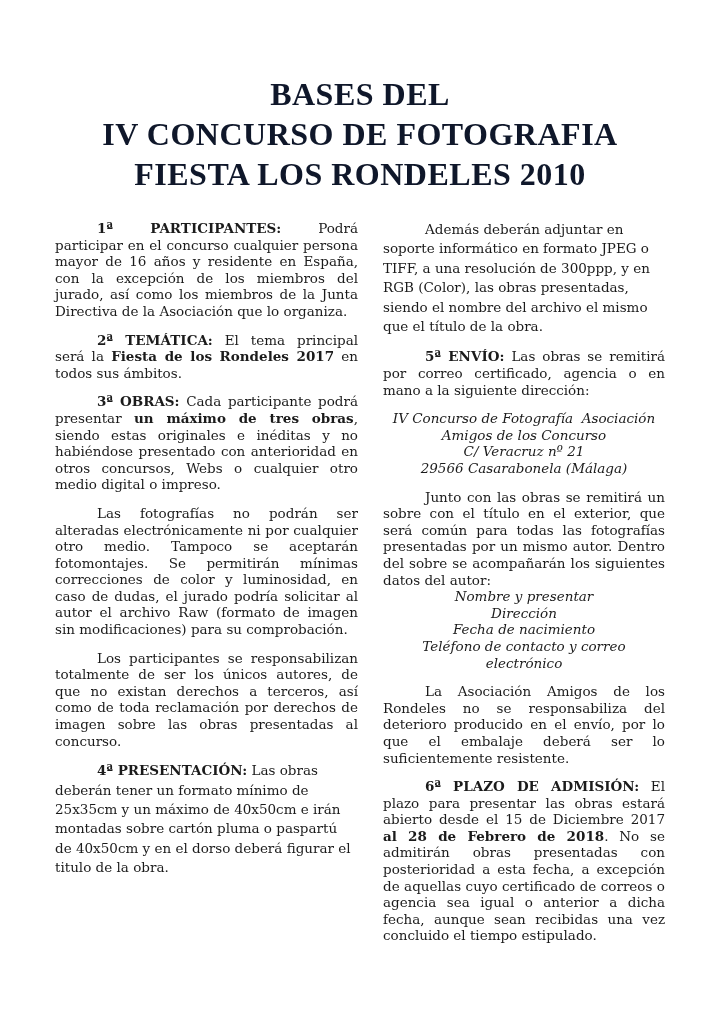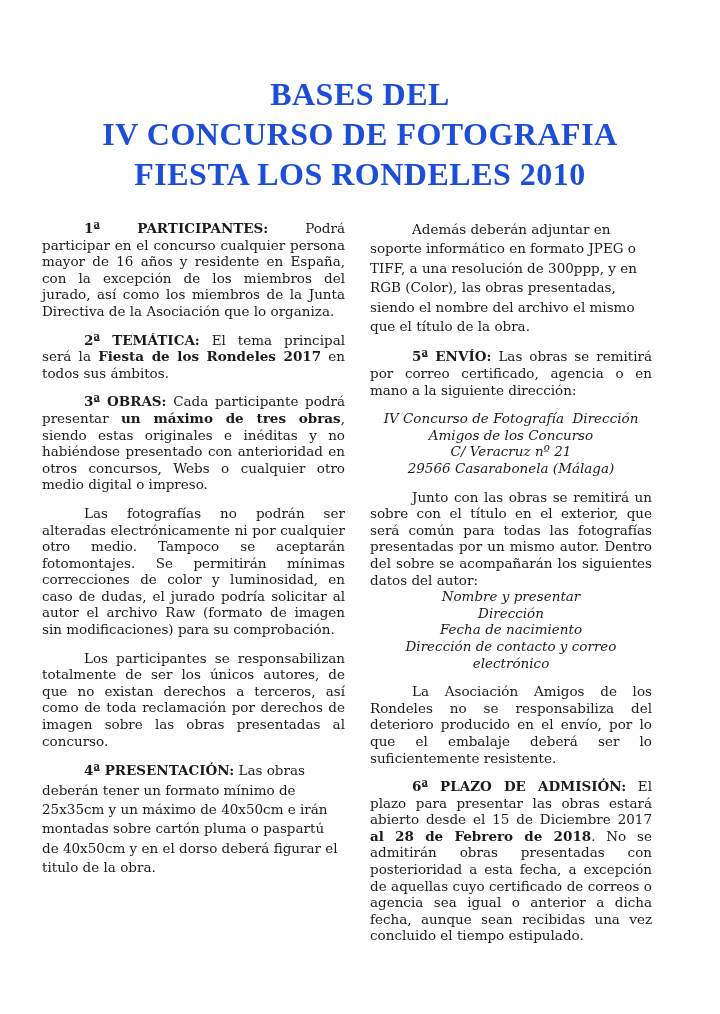--- a/index.html
+++ b/index.html
@@ -16,31 +16,31 @@
     position: relative;
     width: 720px; height: 1014px;
     background: #ffffff;
     overflow: hidden;
   }
   .title-block {
     padding-top: 74px;
     text-align: center;
     font-family: "Liberation Serif", serif;
     font-weight: 700;
-    color: #1d4ed8;
+    color: #0f172a;
   }
   .title-line {
     font-size: 32px;
     line-height: 40px;
     letter-spacing: 0.5px;
   }
   .columns {
     display: flex;
     margin-top: 26px;
-    padding: 0 42px;
+    padding: 0 55px;
     gap: 25px;
   }
   .col {
     font-size: 13.5px;
     line-height: 16.6px;
     text-align: justify;
   }
   .col-left  { width: 303px; }
   .col-right { width: 282px; }
   p.para {
@@ -93,33 +93,33 @@
 
     </section>
 
     <section class="col col-right">
 
       <p class="para loose"><span>Además deberán adjuntar en soporte informático en formato JPEG o TIFF, a una resolución de 300ppp, y en RGB (Color), las obras presentadas, siendo el nombre del archivo el mismo que el título de la obra.</span></p>
 
       <p class="para"><span class="b">5ª ENVÍO:</span><span> Las obras se remitirá por correo certificado, agencia o en mano a la siguiente dirección:</span></p>
 
       <div class="centered-block">
-        <div>IV Concurso de Fotografía  Dirección</div>
+        <div>IV Concurso de Fotografía  Asociación</div>
         <div>Amigos de los Concurso</div>
         <div>C/ Veracruz nº 21</div>
         <div>29566 Casarabonela (Málaga)</div>
       </div>
 
       <p class="para nomargin"><span>Junto con las obras se remitirá un sobre con el título en el exterior, que será común para todas las fotografías presentadas por un mismo autor. Dentro del sobre se acompañarán los siguientes datos del autor:</span></p>
 
       <div class="centered-block">
         <div>Nombre y presentar</div>
         <div>Dirección</div>
         <div>Fecha de nacimiento</div>
-        <div>Dirección de contacto y correo electrónico</div>
+        <div>Teléfono de contacto y correo electrónico</div>
       </div>
 
       <p class="para"><span>La Asociación Amigos de los Rondeles no se responsabiliza del deterioro producido en el envío, por lo que el embalaje deberá ser lo suficientemente resistente.</span></p>
 
       <p class="para"><span class="b">6ª PLAZO DE ADMISIÓN:</span><span> El plazo para presentar las obras estará abierto desde el 15 de Diciembre 2017 </span><span class="b">al 28 de Febrero de 2018</span><span>. No se admitirán obras presentadas con posterioridad a esta fecha, a excepción de aquellas cuyo certificado de correos o agencia sea igual o anterior a dicha fecha, aunque sean recibidas una vez concluido el tiempo estipulado.</span></p>
 
     </section>
 
   </main>
 

